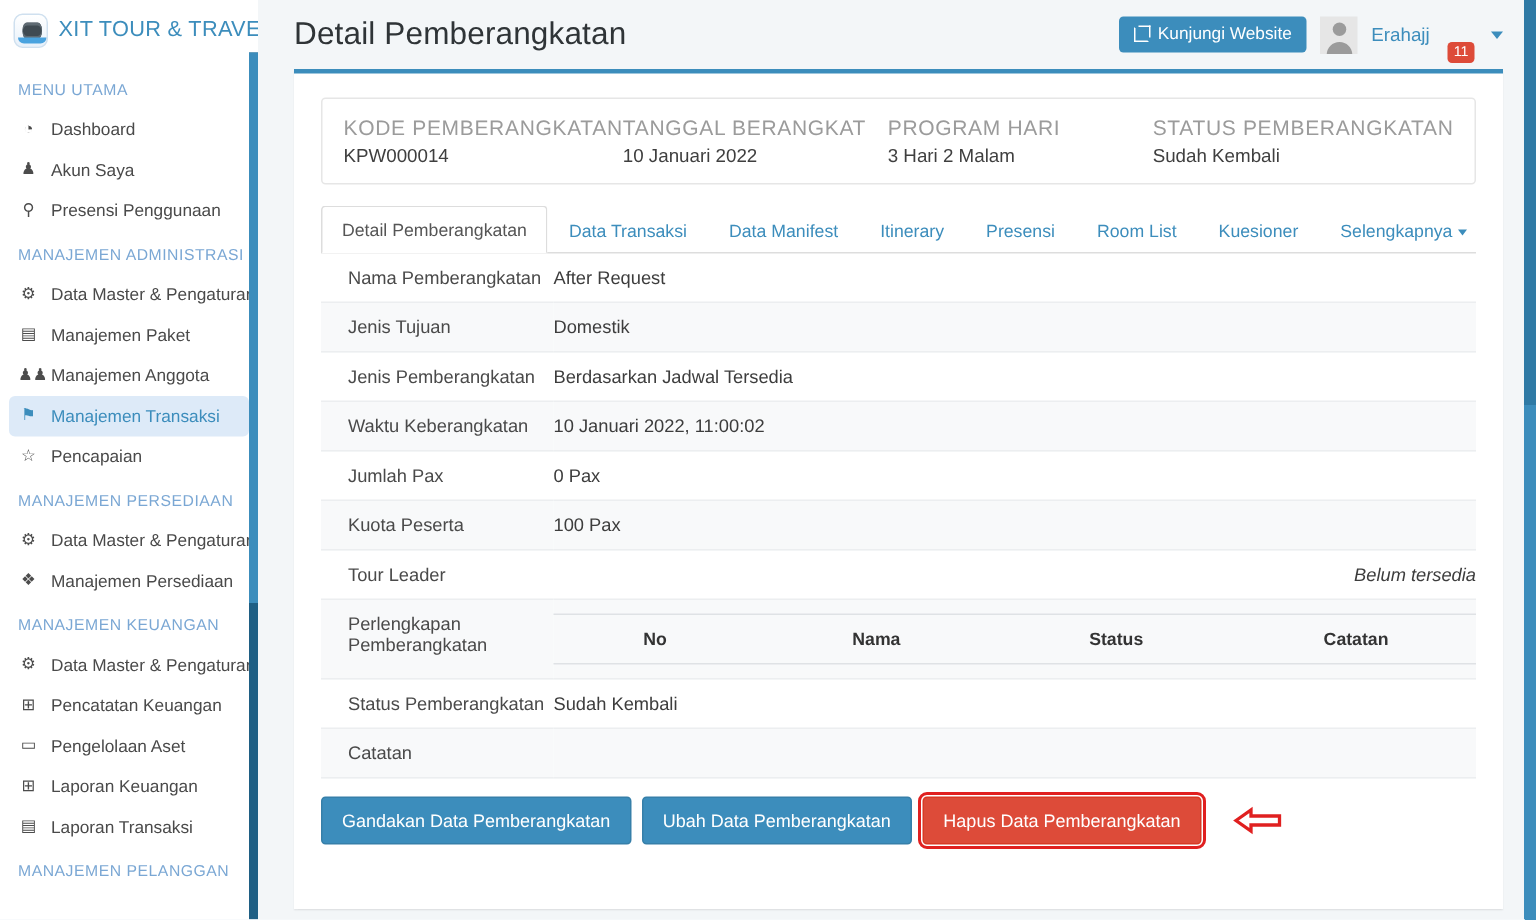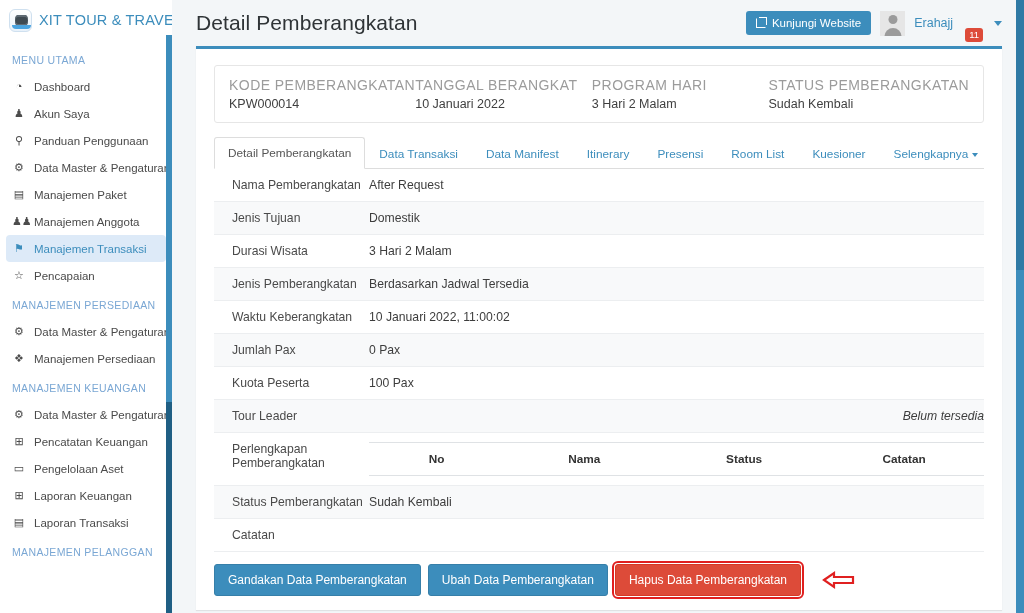--- a/index.html
+++ b/index.html
@@ -253,22 +253,23 @@
         <div class="nav-item">
           <span class="ico">◔</span>
           <span class="lbl">Dashboard</span>
         </div>
         <div class="nav-item">
           <span class="ico">♟</span>
           <span class="lbl">Akun Saya</span>
         </div>
         <div class="nav-item">
           <span class="ico">⚲</span>
-          <span class="lbl">Panduan Penggunaan</span>
-        </div>
+          <span class="lbl">Presensi Penggunaan</span>
+        </div>
+        <div class="nav-header">MANAJEMEN ADMINISTRASI</div>
         <div class="nav-item">
           <span class="ico">⚙</span>
           <span class="lbl">Data Master &amp; Pengaturan</span>
         </div>
         <div class="nav-item">
           <span class="ico">▤</span>
           <span class="lbl">Manajemen Paket</span>
         </div>
         <div class="nav-item">
           <span class="ico">♟♟</span>
@@ -372,24 +373,20 @@
         <tbody id="detail-body">
             <tr>
               <td class="key">Nama Pemberangkatan</td>
               <td class="val">After Request</td>
             </tr>
             <tr>
               <td class="key">Jenis Tujuan</td>
               <td class="val">Domestik</td>
             </tr>
             <tr>
-              <td class="key">Durasi Wisata</td>
-              <td class="val">3 Hari 2 Malam</td>
-            </tr>
-            <tr>
               <td class="key">Jenis Pemberangkatan</td>
               <td class="val">Berdasarkan Jadwal Tersedia</td>
             </tr>
             <tr>
               <td class="key">Waktu Keberangkatan</td>
               <td class="val">10 Januari 2022, 11:00:02</td>
             </tr>
             <tr>
               <td class="key">Jumlah Pax</td>
               <td class="val">0 Pax</td>

